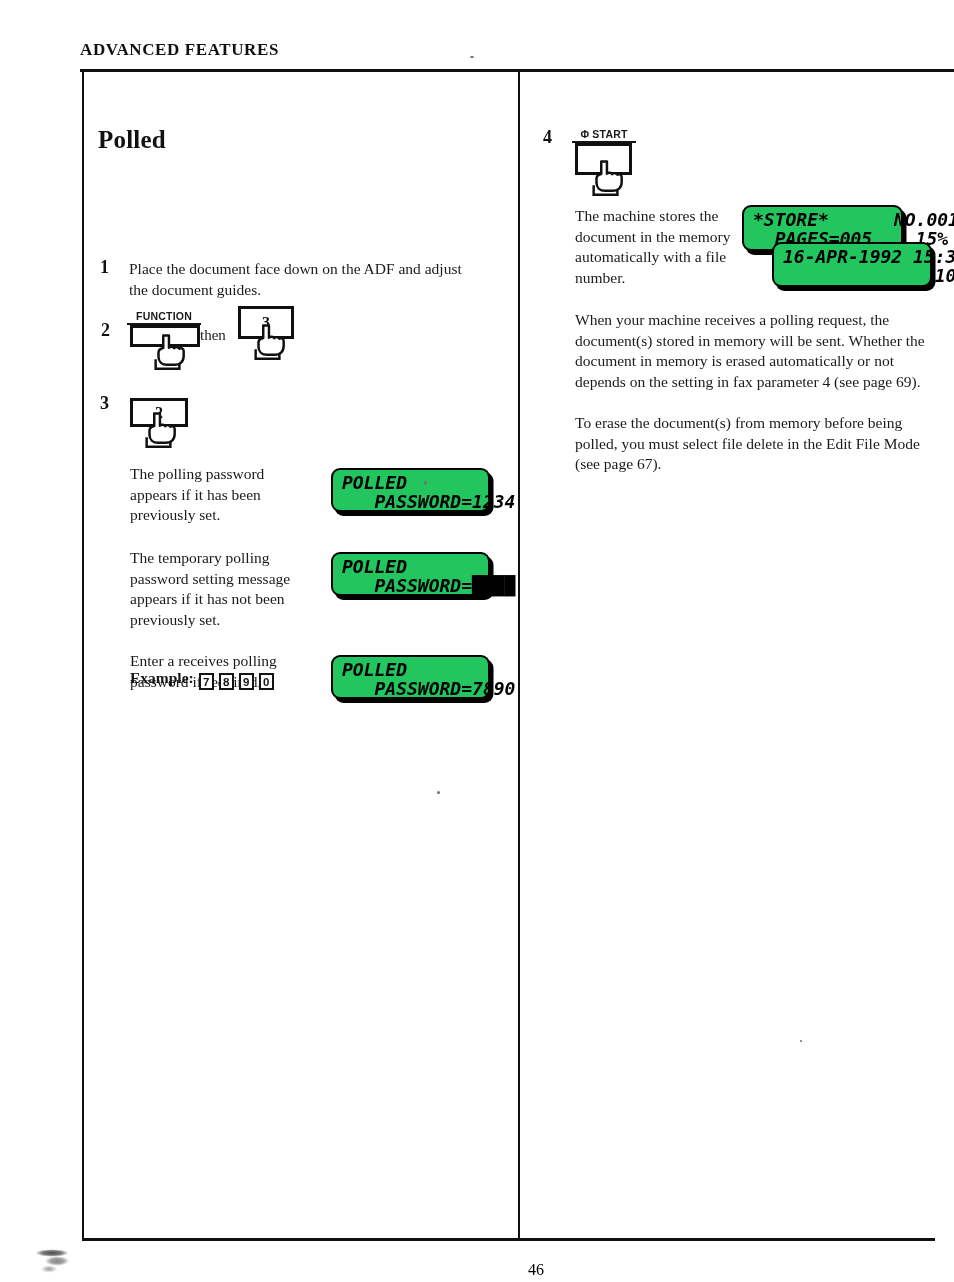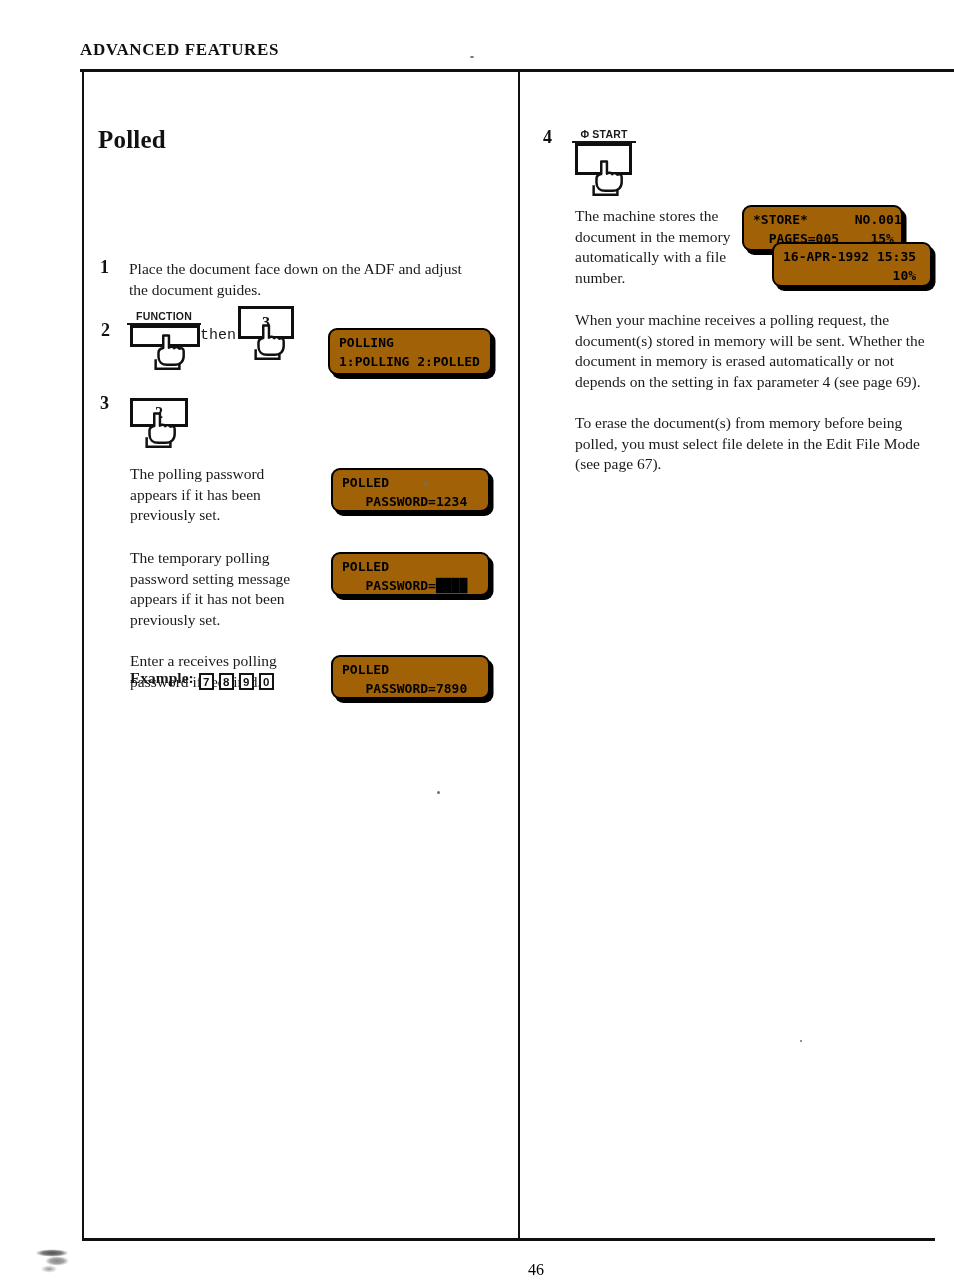--- a/index.html
+++ b/index.html
@@ -40,26 +40,26 @@
     font-size:10.5px;font-weight:600;color:#1a1a1a;text-align:center;
     border-bottom:2px solid #141414;padding-bottom:1px;letter-spacing:0.2px;
   }
   .then{
     position:absolute;font-size:15px;color:#1a1a1a;
   }
   
   .hand{position:absolute;z-index:5;}
   
   .lcd{
-    position:absolute;box-sizing:border-box;background:#a16207;
+    position:absolute;box-sizing:border-box;background:#22c55e;
     border:2.5px solid #000;border-radius:9px;
     box-shadow:3.5px 4px 0 #000;
     padding:4px 9px 3px 9px;
     font-family:"DejaVu Sans Mono",monospace;font-weight:bold;
-    font-size:13px;line-height:18.5px;white-space:pre;color:#000;
+    font-size:18px;line-height:18.5px;white-space:pre;color:#000;font-style:italic;
   }
   
   .examp{position:absolute;font-size:15.5px;font-weight:bold;color:#161616;}
   .minikey{
     display:inline-block;width:15px;height:17px;box-sizing:border-box;
     border:2px solid #141414;background:#fff;margin-left:5px;
     font-family:"Liberation Sans",sans-serif;font-size:11.5px;font-weight:bold;
     line-height:14px;text-align:center;vertical-align:-3px;color:#111;
   }
   .pagenum{position:absolute;left:528px;top:1261px;font-size:16px;color:#000000;}
@@ -100,27 +100,25 @@
   <div class="stepnum" style="left:100px;top:257px;">1</div>
   <div class="para" style="left:129px;top:259px;width:380px;">Place the document face down on the ADF and adjust
 the document guides.</div>
 
   <div class="stepnum" style="left:101px;top:320px;">2</div>
   <div class="keylabel" style="left:127px;top:310px;width:74px;">FUNCTION</div>
   <div class="key" style="left:130px;top:325px;width:70px;height:22px;"></div>
   <svg class="hand" style="left:149px;top:334px;" width="38" height="37" viewBox="0 0 40 38">
       <use href="#press-hand"></use>
     </svg>
-  <div class="then" style="left:200px;top:327px;font-family:Liberation Mono, monospace;">then</div>
+  <div class="then" style="left:200px;top:327px;">then</div>
   <div class="key" style="left:238px;top:306px;width:56px;height:33px;">3</div>
   <svg class="hand" style="left:249px;top:324px;" width="38" height="37" viewBox="0 0 40 38">
       <use href="#press-hand"></use>
     </svg>
-  <div class="lcd" style="left:328px;top:328px;width:164px;height:47px;">POLLING
-1:POLLING 2:POLLED</div>
 
   <div class="stepnum" style="left:100px;top:393px;">3</div>
   <div class="key" style="left:130px;top:398px;width:58px;height:29px;">2</div>
   <svg class="hand" style="left:140px;top:412px;" width="38" height="37" viewBox="0 0 40 38">
       <use href="#press-hand"></use>
     </svg>
 
   <div class="para" style="left:130px;top:464px;width:190px;">The polling password
 appears if it has been
 previously set.</div>

